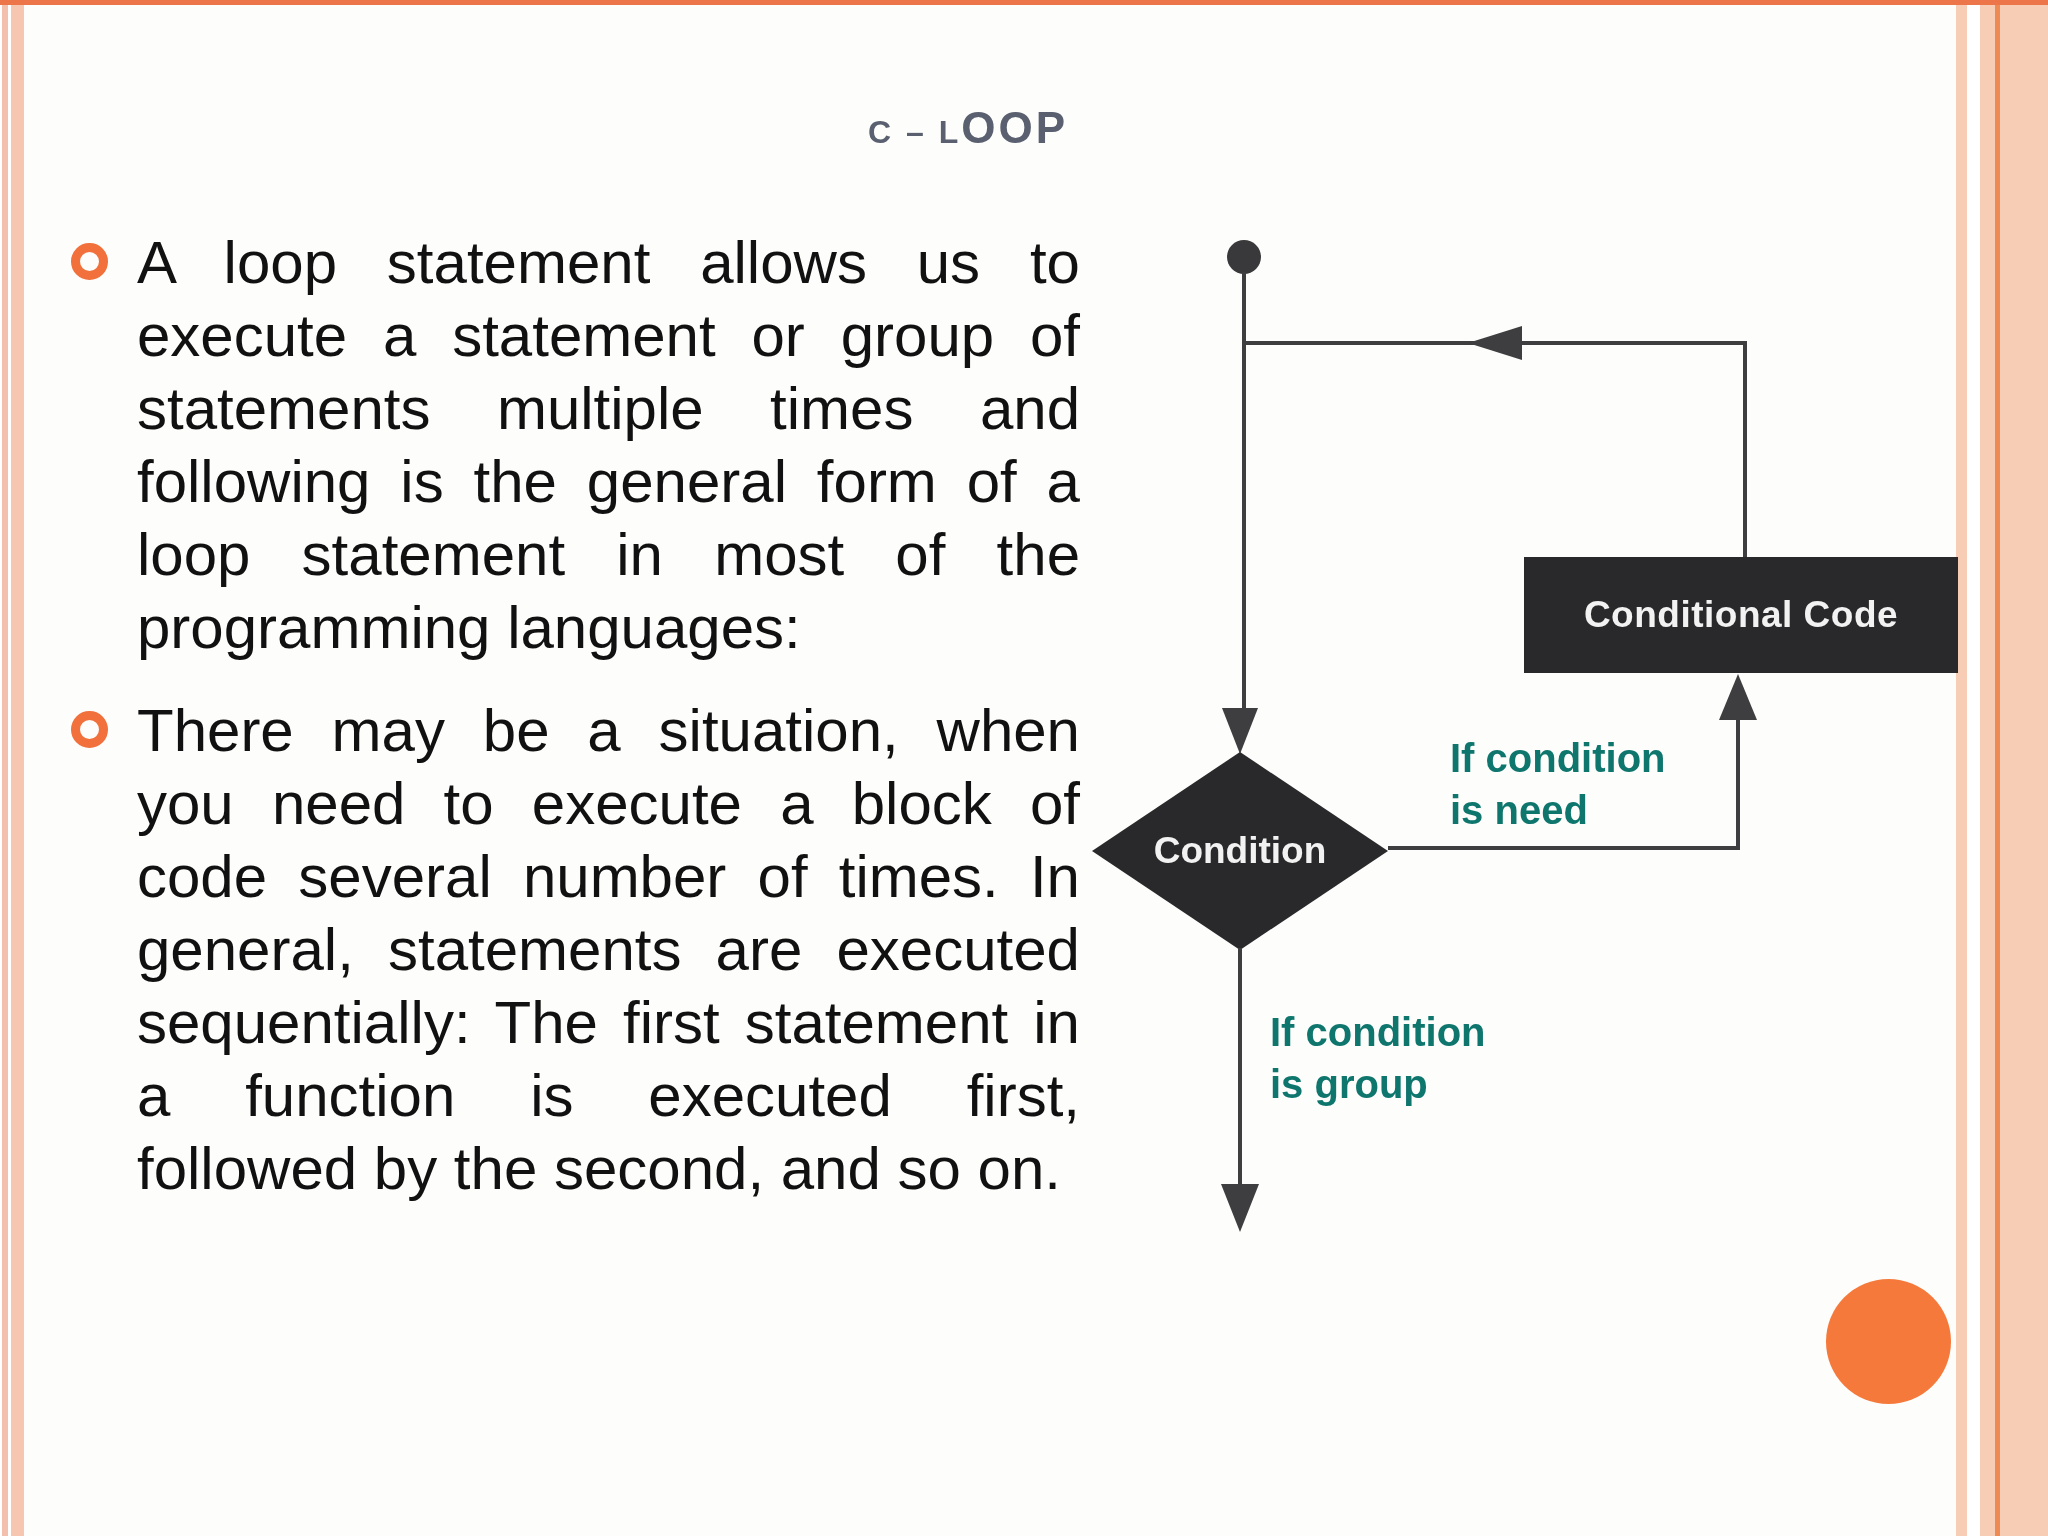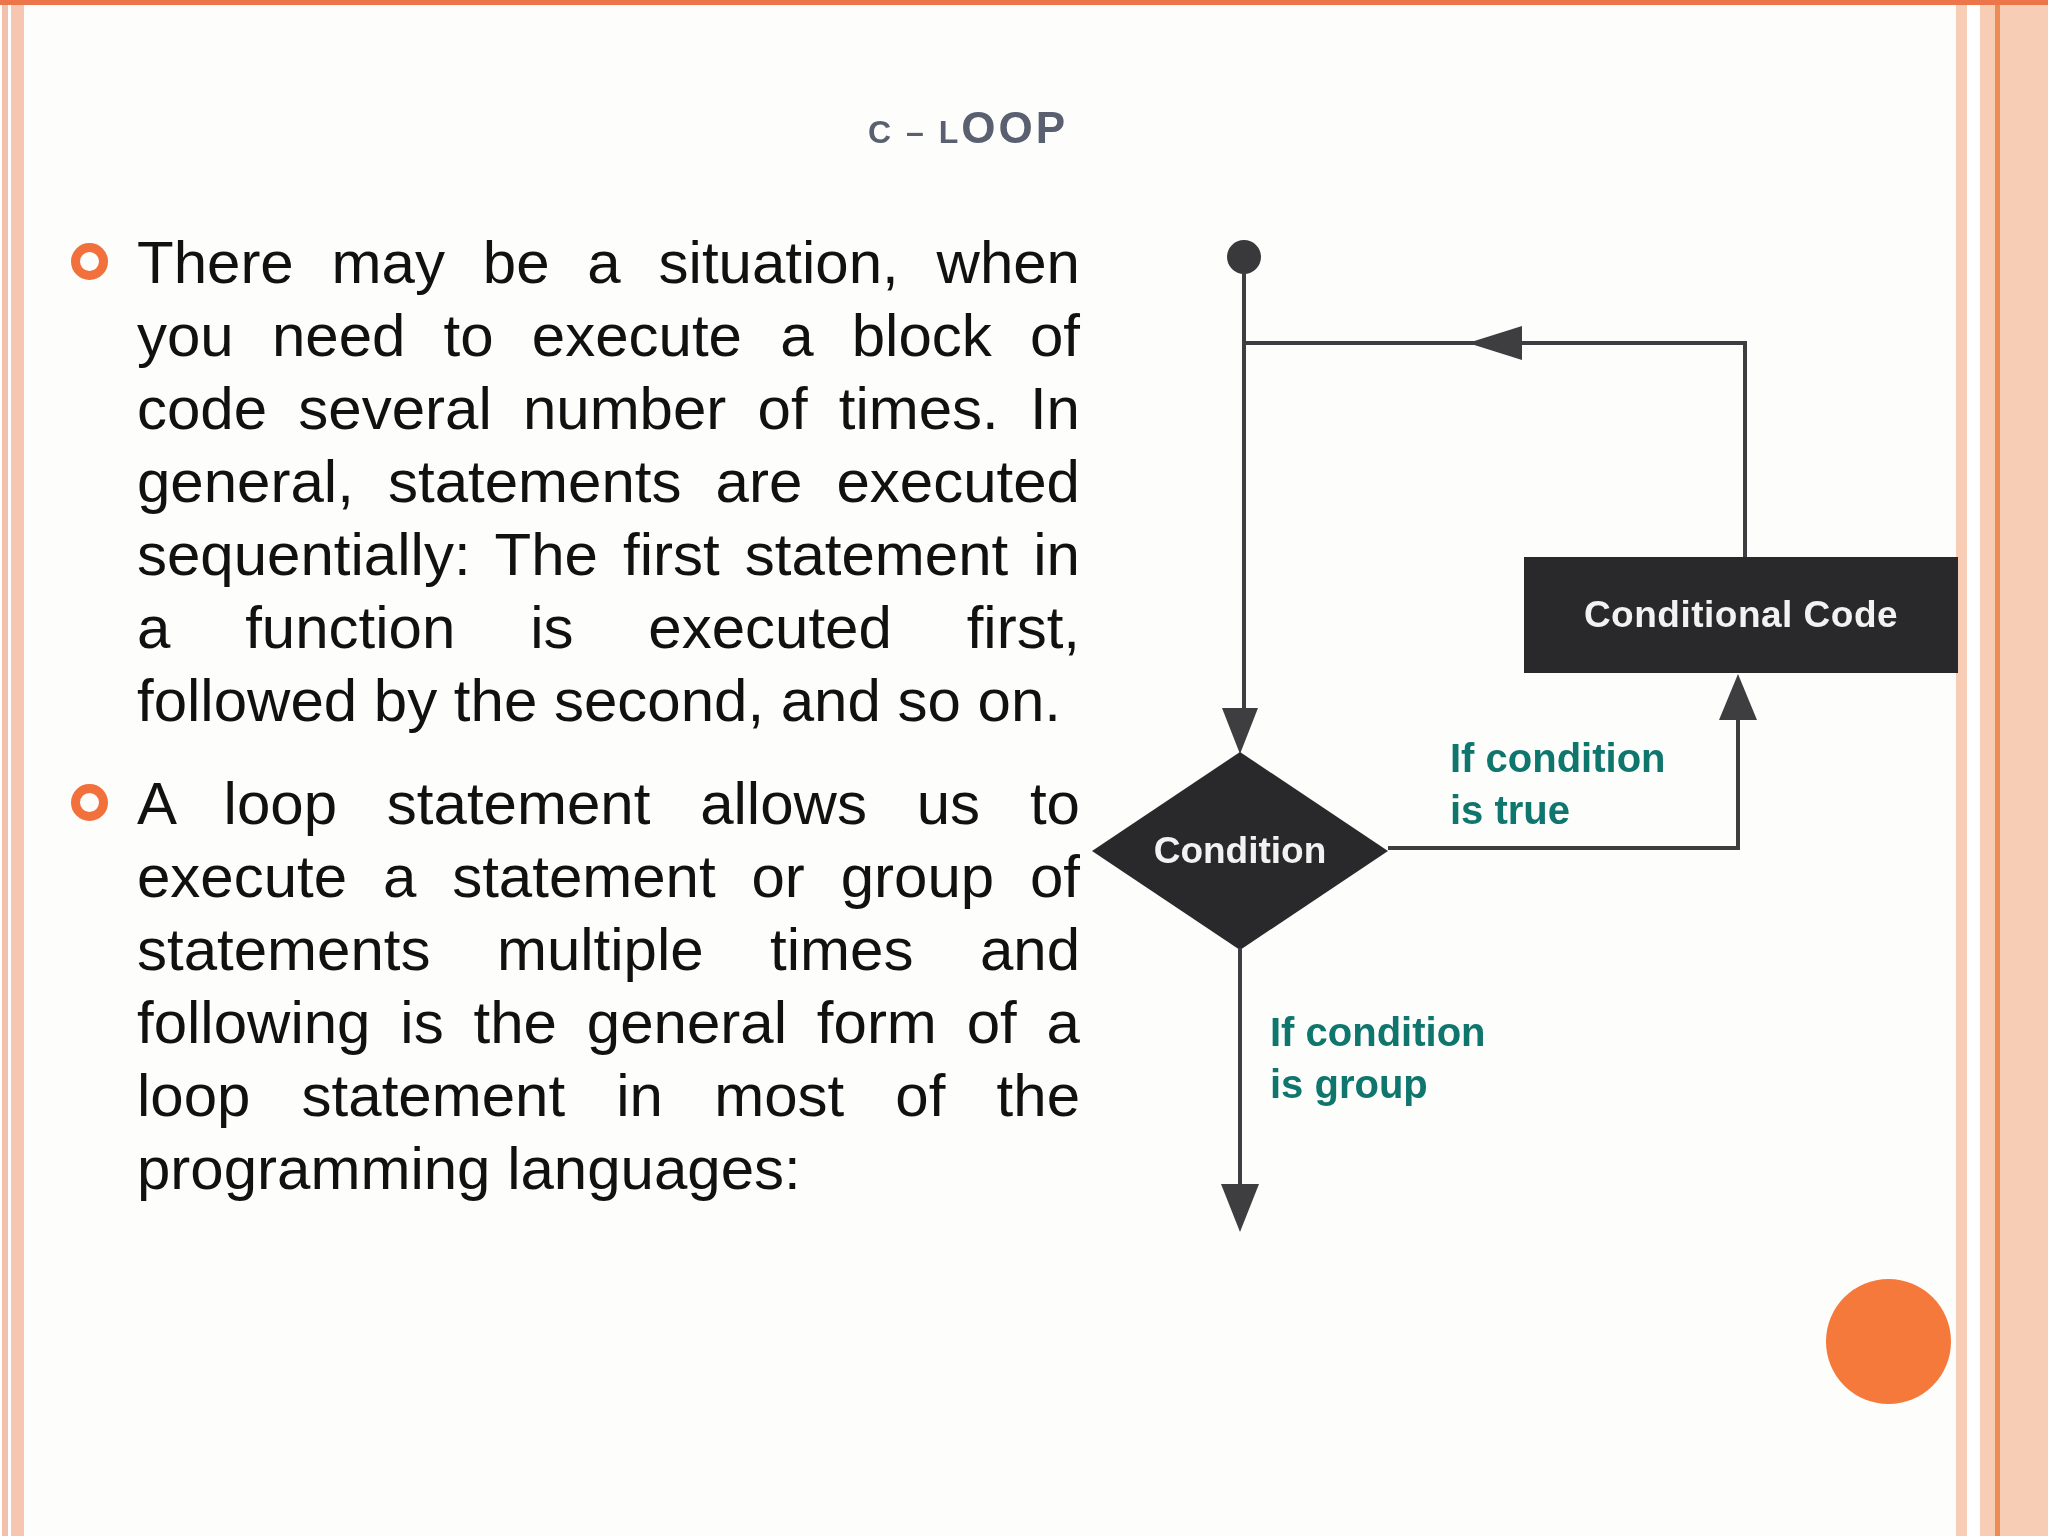--- a/index.html
+++ b/index.html
@@ -104,24 +104,24 @@
 <body>
 
 <div class="border-left"></div>
 <div class="border-right"></div>
 <div class="border-top"></div>
 
 <h1 class="title"><span>C – L</span><span class="small">OOP</span></h1>
 
 <div class="content">
   <div class="para">
-    <span class="ring"></span><span>There may be a situation, when you need to execute a block of code several number of times. In general, statements are executed sequentially: The first statement in a function is executed first, followed by the second, and so on.</span>
+    <span class="ring"></span><span>A loop statement allows us to execute a statement or group of statements multiple times and following is the general form of a loop statement in most of the programming languages:</span>
   </div>
   <div class="para">
-    <span class="ring"></span><span>A loop statement allows us to execute a statement or group of statements multiple times and following is the general form of a loop statement in most of the programming languages:</span>
+    <span class="ring"></span><span>There may be a situation, when you need to execute a block of code several number of times. In general, statements are executed sequentially: The first statement in a function is executed first, followed by the second, and so on.</span>
   </div>
 </div>
 
 <div class="flow">
   <div class="start-dot"></div>
   <div class="fl fl-main-v"></div>
   <div class="arrow ah-diamond"></div>
 
   <div class="fl fl-top-h"></div>
   <div class="arrow ah-left"></div>
@@ -137,21 +137,21 @@
 
   <div class="diamond">
     <span>Condition</span>
   </div>
 
   <div class="fl fl-false-v"></div>
   <div class="arrow ah-false"></div>
 
   <div class="flabel flabel-true">
     <div>If condition</div>
-    <div>is true</div>
+    <div>is need</div>
   </div>
   <div class="flabel flabel-false">
     <div>If condition</div>
     <div>is group</div>
   </div>
 
   <div class="orange-circle"></div>
 </div>
 
 </body></html>

